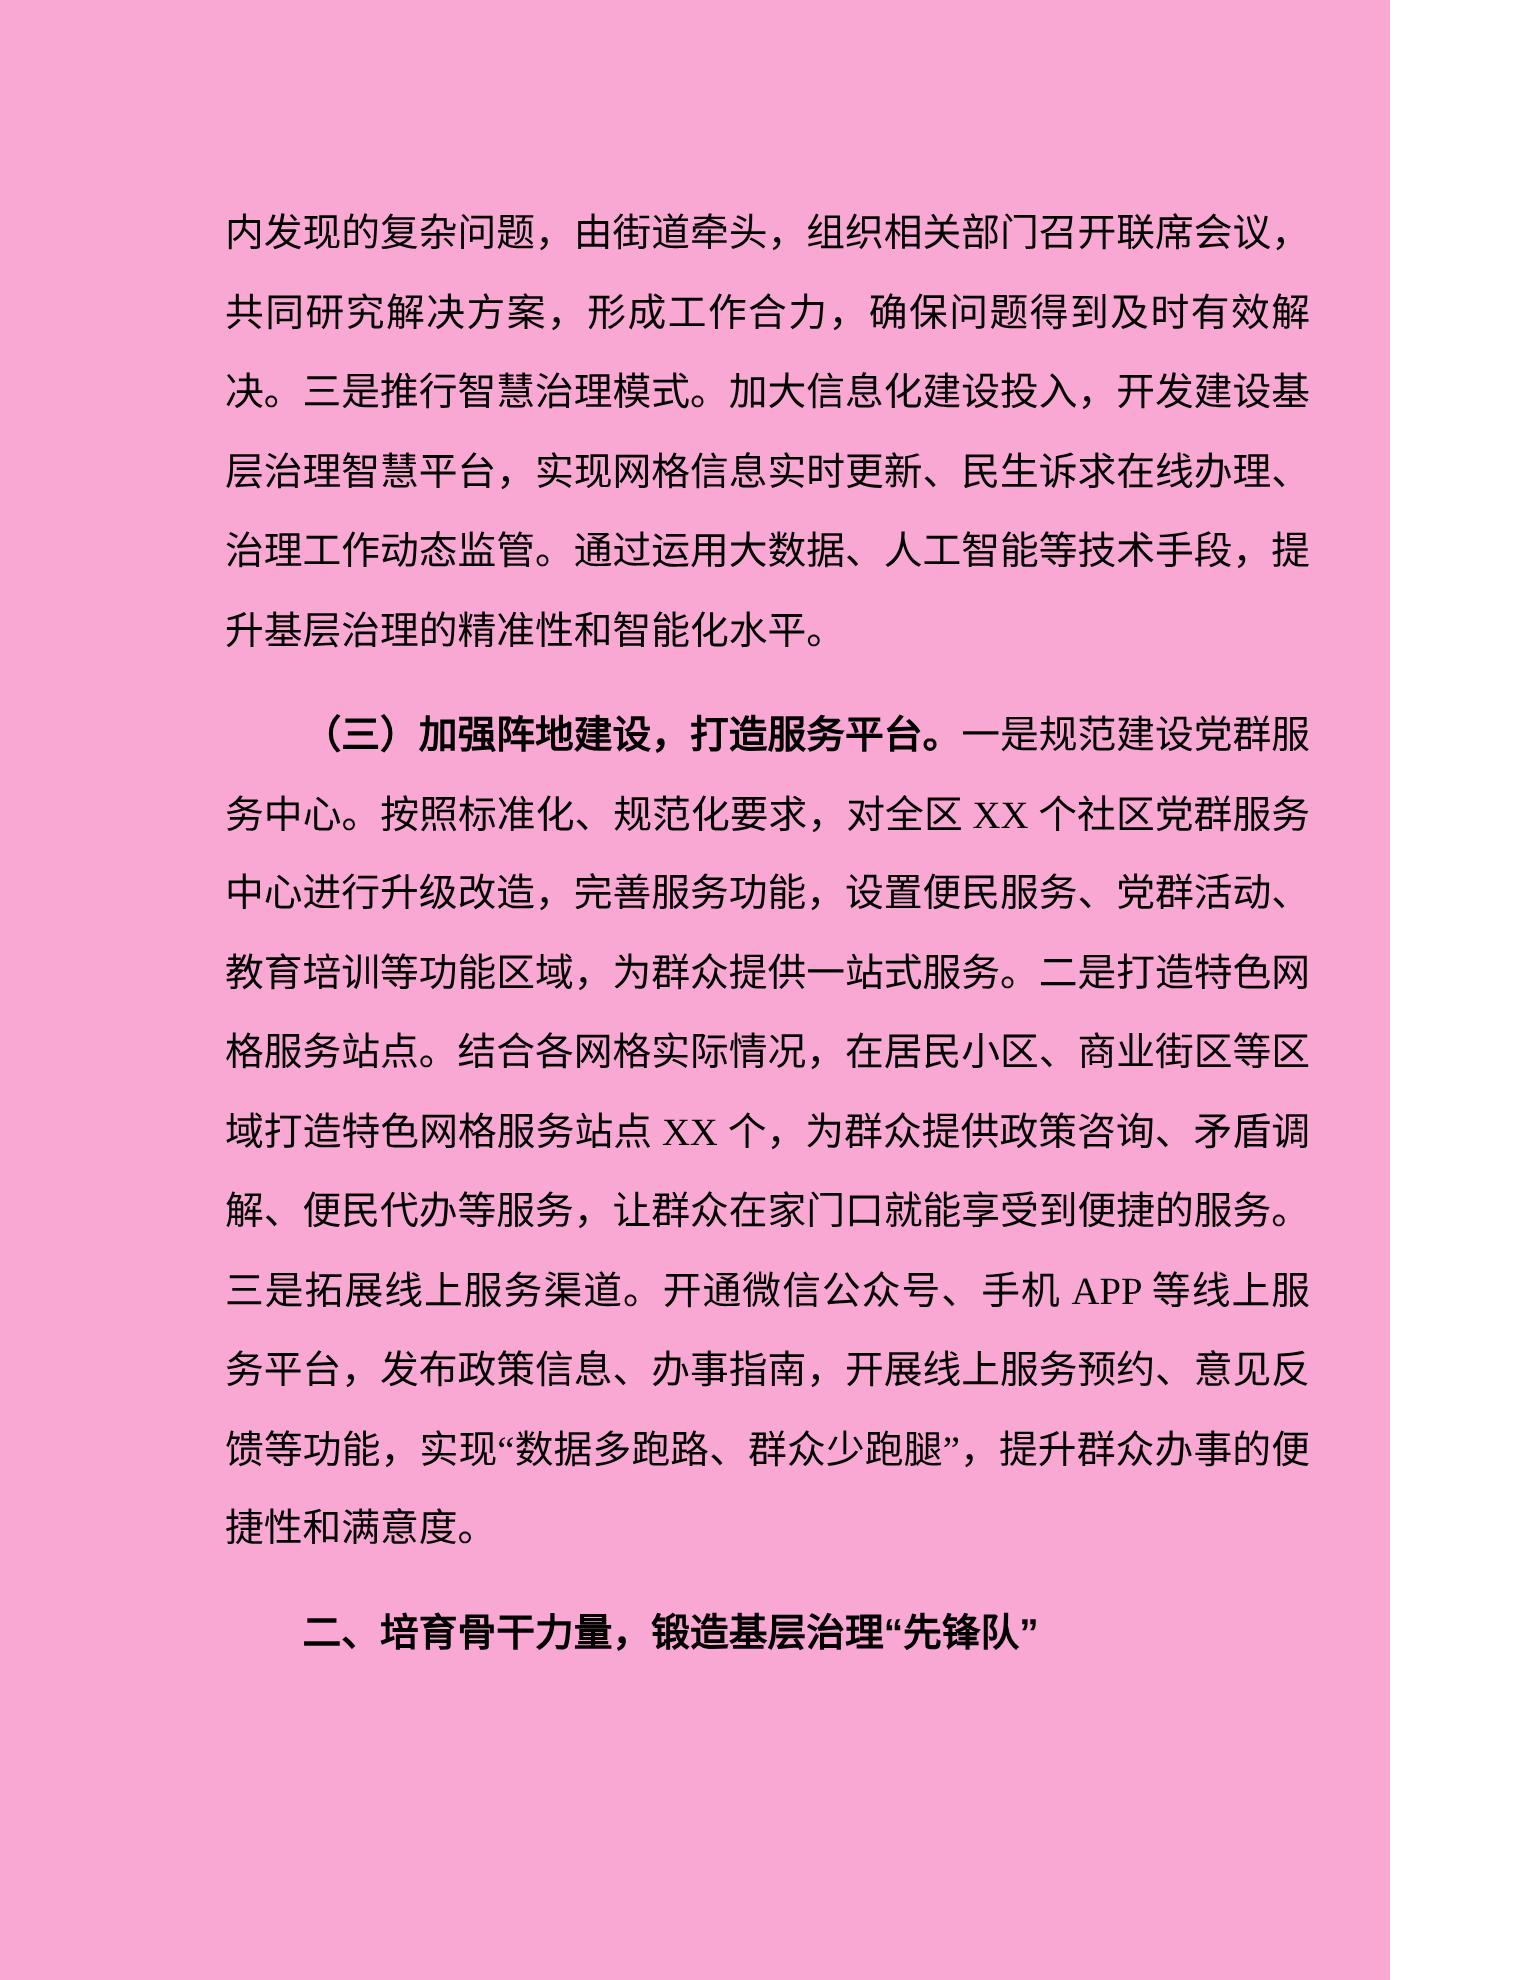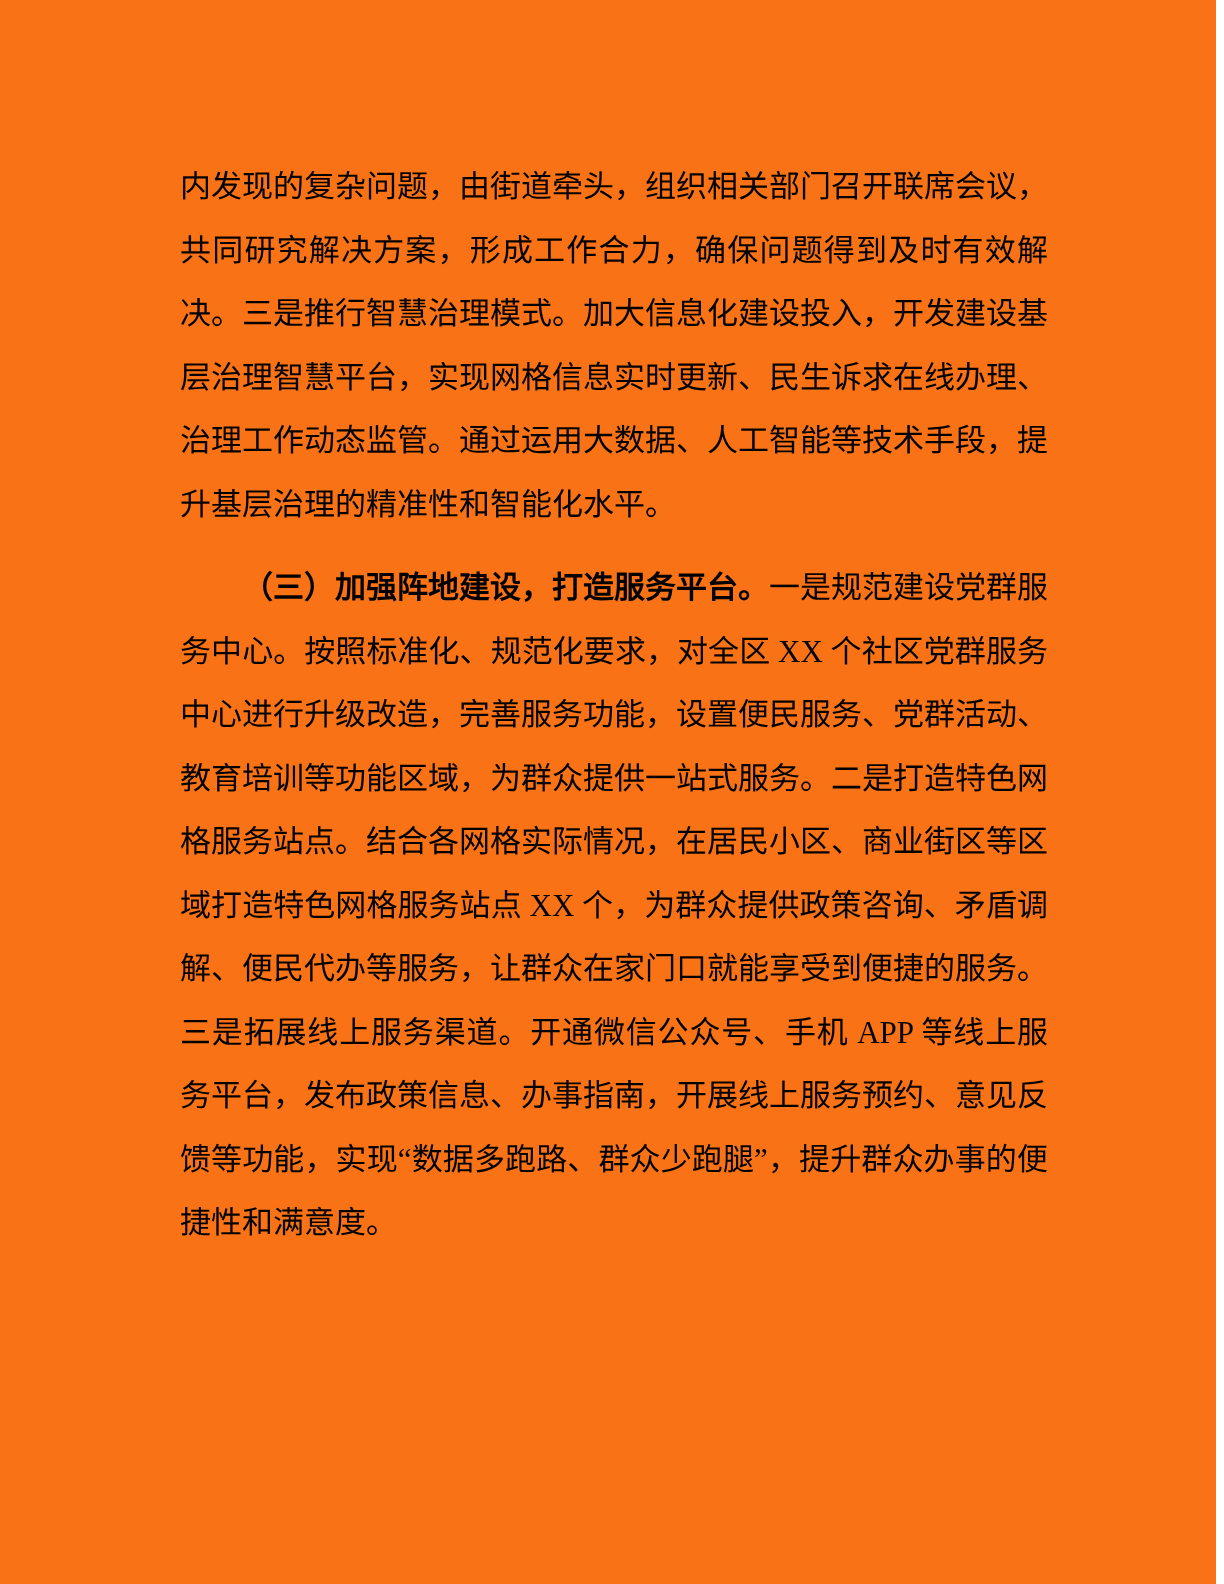--- a/index.html
+++ b/index.html
@@ -2,23 +2,23 @@
 <html lang="zh-CN"><head>
 <meta charset="utf-8">
 <style>
   html, body {
     margin: 0;
     padding: 0;
     background: #ffffff;
   }
   .page {
     position: relative;
-    width: 1216px;
+    width: 1112px;
     height: 1584px;
-    background: #f97316;
+    background: #f9a8d4;
     overflow: hidden;
   }
   .doc-body {
     position: absolute;
     left: 180px;
     top: 155px;
     width: 868px;
     color: #000000;
     font-family: "Liberation Serif", "DejaVu Serif", serif;
     font-size: 31px;
@@ -46,14 +46,15 @@
     margin-top: 28px;
   }
 </style>
 </head>
 <body>
 
 <div class="page">
   <div class="doc-body">
       <p class="para"><span class="run">内发现的复杂问题，由街道牵头，组织相关部门召开联席会议，共同研究解决方案，形成工作合力，确保问题得到及时有效解决。三是推行智慧治理模式。加大信息化建设投入，开发建设基层治理智慧平台，实现网格信息实时更新、民生诉求在线办理、治理工作动态监管。通过运用大数据、人工智能等技术手段，提升基层治理的精准性和智能化水平。</span></p>
       <p class="para indent spaced"><span class="run bold">（三）加强阵地建设，打造服务平台。</span><span class="run">一是规范建设党群服务中心。按照标准化、规范化要求，对全区 XX 个社区党群服务中心进行升级改造，完善服务功能，设置便民服务、党群活动、教育培训等功能区域，为群众提供一站式服务。二是打造特色网格服务站点。结合各网格实际情况，在居民小区、商业街区等区域打造特色网格服务站点 XX 个，为群众提供政策咨询、矛盾调解、便民代办等服务，让群众在家门口就能享受到便捷的服务。三是拓展线上服务渠道。开通微信公众号、手机 APP 等线上服务平台，发布政策信息、办事指南，开展线上服务预约、意见反馈等功能，实现“数据多跑路、群众少跑腿”，提升群众办事的便捷性和满意度。</span></p>
+      <p class="para indent spaced"><span class="run bold">二、培育骨干力量，锻造基层治理“先锋队”</span></p>
     </div>
 </div>
 
 </body></html>

